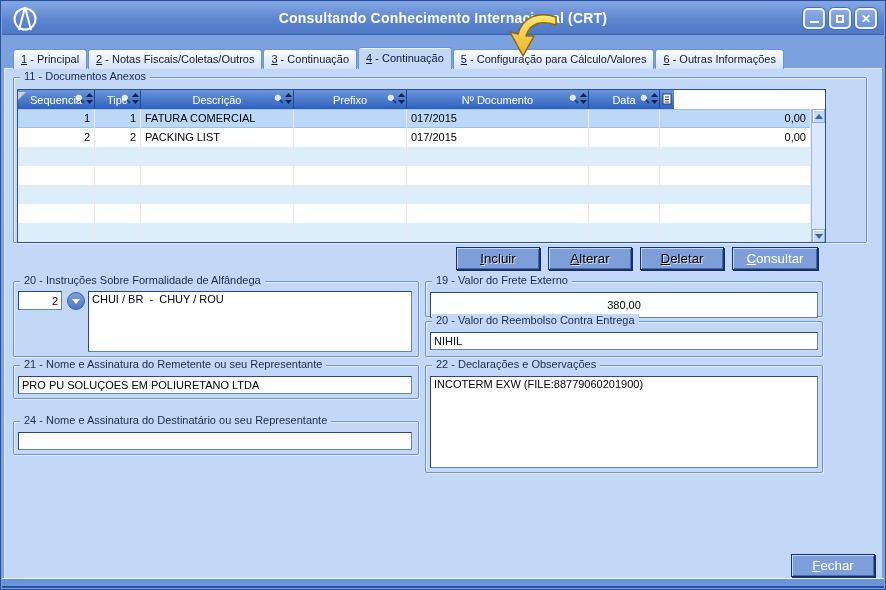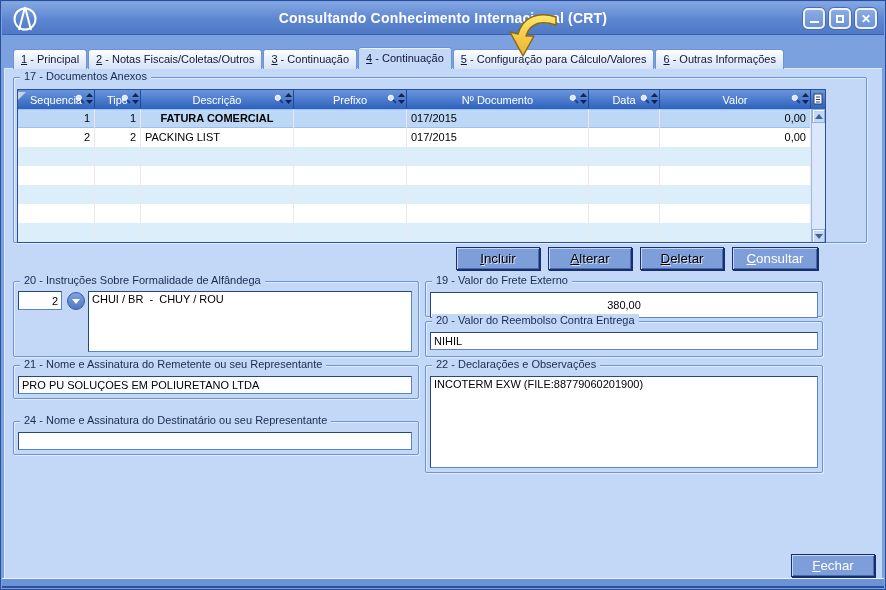--- a/index.html
+++ b/index.html
@@ -118,21 +118,21 @@
       <div class="tab"><u>2</u> - Notas Fiscais/Coletas/Outros</div>
       <div class="tab"><u>3</u> - Continuação</div>
       <div class="tab active"><u>4</u> - Continuação</div>
       <div class="tab"><u>5</u> - Configuração para Cálculo/Valores</div>
       <div class="tab"><u>6</u> - Outras Informações</div>
     </div>
 
   <div class="client">
 
     <div class="groupbox" style="left:9px; top:9px; width:854px; height:166px;">
-      <span class="group-label">17 - Documentos Anexos</span>
+      <span class="group-label">11 - Documentos Anexos</span>
     </div>
 
     <div class="grid">
       <div class="grid-header" id="grid-header">
           <div class="hcell" style="width: 77px;">
             <span class="corner"><svg width="8" height="8" viewBox="0 0 8 8">
                 <polygon points="0,0 8,0 0,8" fill="#ccd2dc"></polygon>
               </svg></span>
             <span class="hlabel">Sequencia</span>
             <span class="hicons">
@@ -204,47 +204,34 @@
               <span><svg width="10" height="10" viewBox="0 0 10 10">
                   <circle cx="3.8" cy="3.8" r="2.6" fill="#f0f6ff" fill-opacity="0.85" stroke="#ffffff" stroke-width="1"></circle>
                   <line x1="6" y1="6" x2="9" y2="9" stroke="#1e3f8e" stroke-width="1.8"></line>
                 </svg></span>
               <span><svg width="7" height="11" viewBox="0 0 7 11">
                   <polygon points="3.5,0 7,4 0,4" fill="#10244e"></polygon>
                   <polygon points="0,7 7,7 3.5,11" fill="#10244e"></polygon>
                 </svg></span>
             </span>
           </div>
-          <div class="hcell" style="width: 151px;">
-            <span class="hlabel">Valor</span>
-            <span class="hicons">
-              <span><svg width="10" height="10" viewBox="0 0 10 10">
-                  <circle cx="3.8" cy="3.8" r="2.6" fill="#f0f6ff" fill-opacity="0.85" stroke="#ffffff" stroke-width="1"></circle>
-                  <line x1="6" y1="6" x2="9" y2="9" stroke="#1e3f8e" stroke-width="1.8"></line>
-                </svg></span>
-              <span><svg width="7" height="11" viewBox="0 0 7 11">
-                  <polygon points="3.5,0 7,4 0,4" fill="#10244e"></polygon>
-                  <polygon points="0,7 7,7 3.5,11" fill="#10244e"></polygon>
-                </svg></span>
-            </span>
-          </div>
           <div class="hcell" style="width: 14px; border-right: none;">
             <span><svg width="10" height="12" viewBox="0 0 10 12">
                 <rect x="1" y="1" width="8" height="10" fill="#ffffff" stroke="#2a3f6e"></rect>
                 <line x1="3" y1="4" x2="7" y2="4" stroke="#2a3f6e"></line>
                 <line x1="3" y1="6.5" x2="7" y2="6.5" stroke="#2a3f6e"></line>
                 <line x1="3" y1="9" x2="7" y2="9" stroke="#2a3f6e"></line>
               </svg></span>
           </div>
         </div>
       <div class="grid-body" id="grid-body">
           <div class="grid-row sel">
             <div class="cell" style="width: 77px; text-align: right;">1</div>
             <div class="cell" style="width: 46px; text-align: right;">1</div>
-            <div class="cell" style="width: 153px; text-align: center; font-weight: bold;">FATURA COMERCIAL</div>
+            <div class="cell" style="width: 153px; text-align: left;">FATURA COMERCIAL</div>
             <div class="cell" style="width: 113px; text-align: left;"></div>
             <div class="cell" style="width: 182px; text-align: left;">017/2015</div>
             <div class="cell" style="width: 71px; text-align: left;"></div>
             <div class="cell" style="width: 151px; text-align: right;">0,00</div>
           </div>
           <div class="grid-row white">
             <div class="cell" style="width: 77px; text-align: right;">2</div>
             <div class="cell" style="width: 46px; text-align: right;">2</div>
             <div class="cell" style="width: 153px; text-align: left;">PACKING LIST</div>
             <div class="cell" style="width: 113px; text-align: left;"></div>

